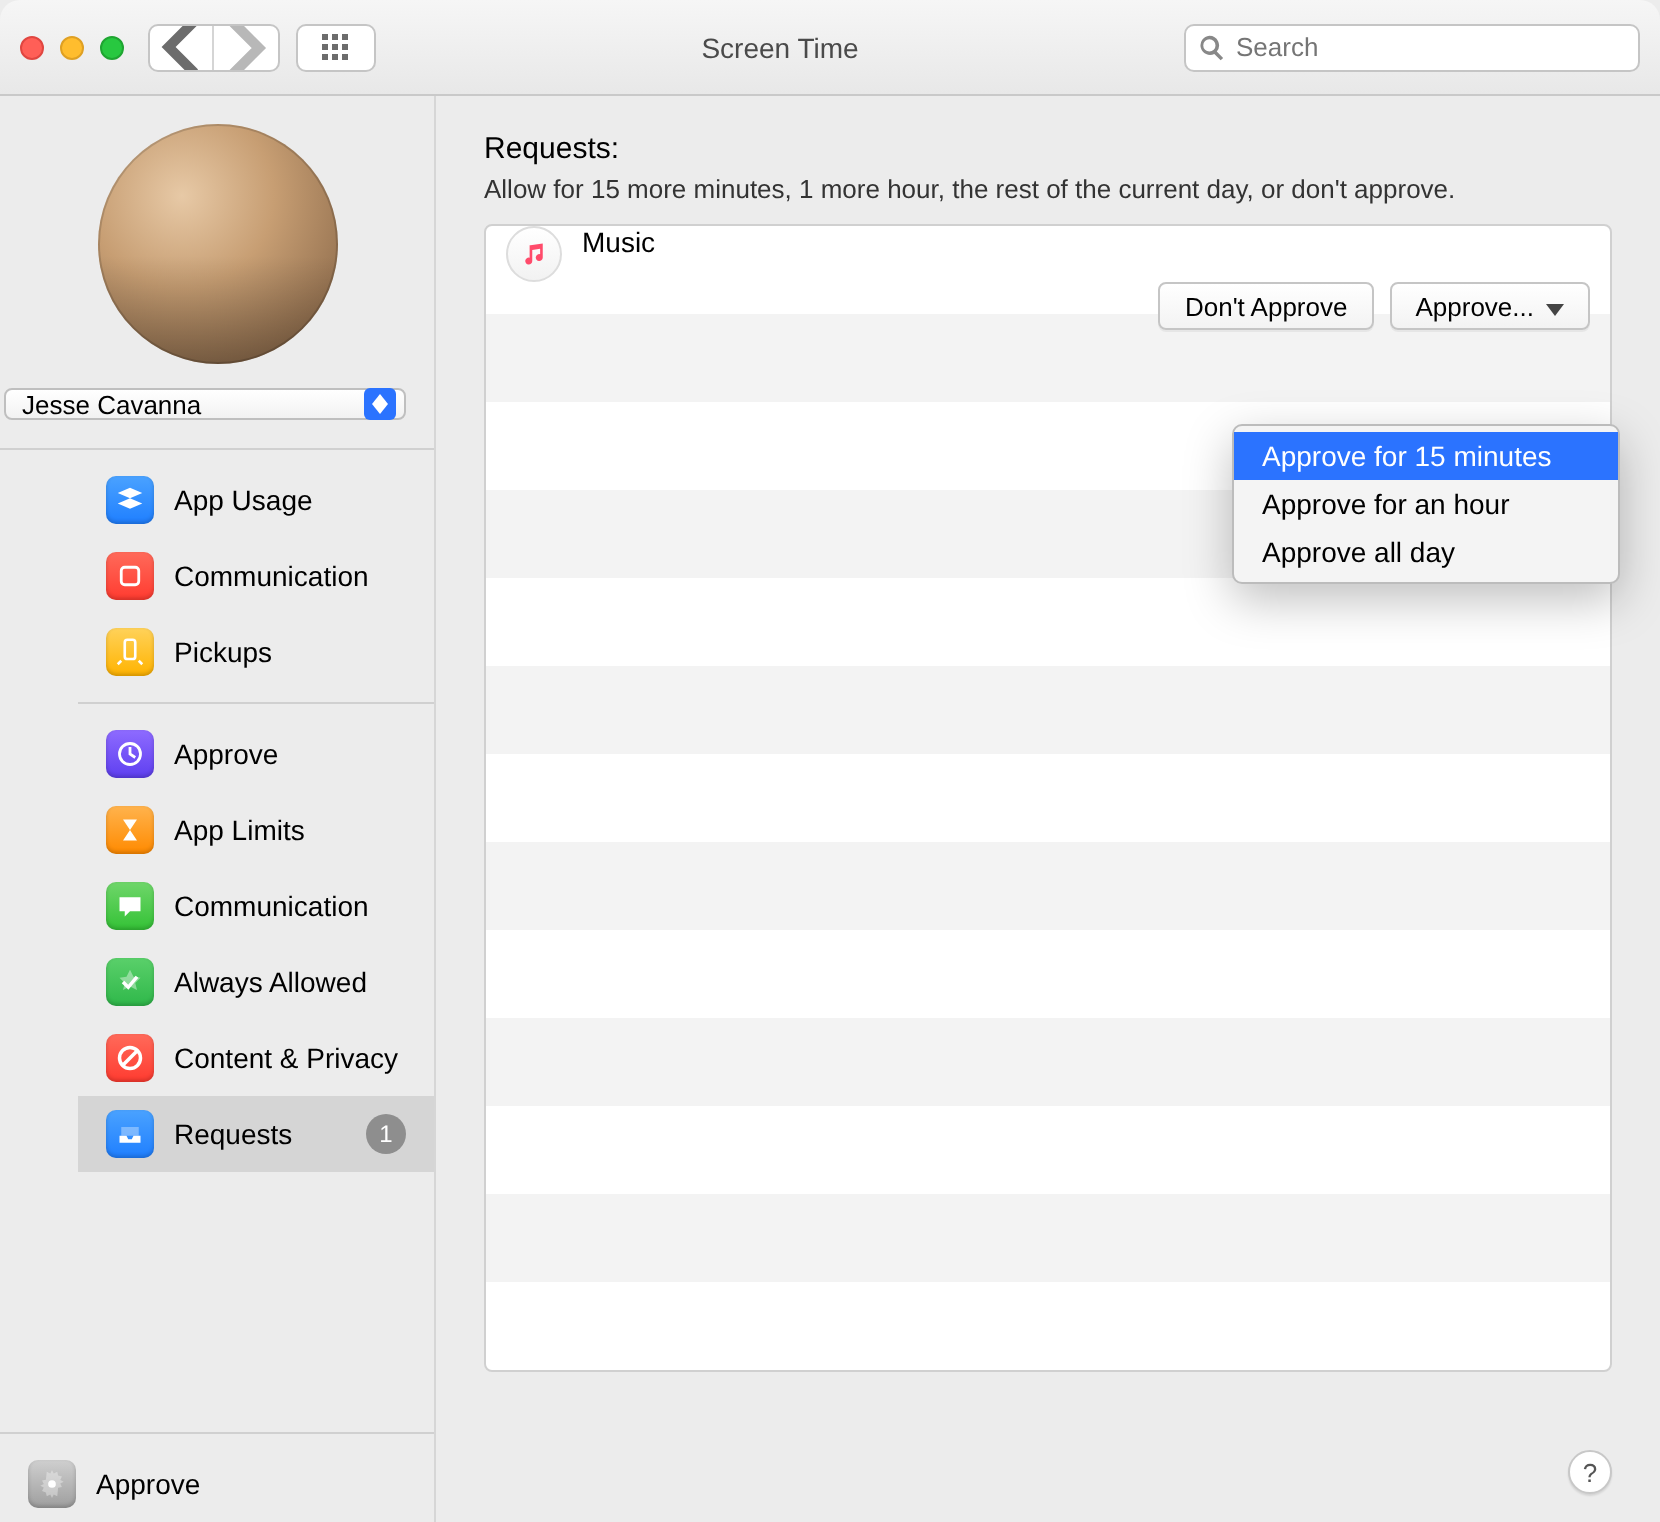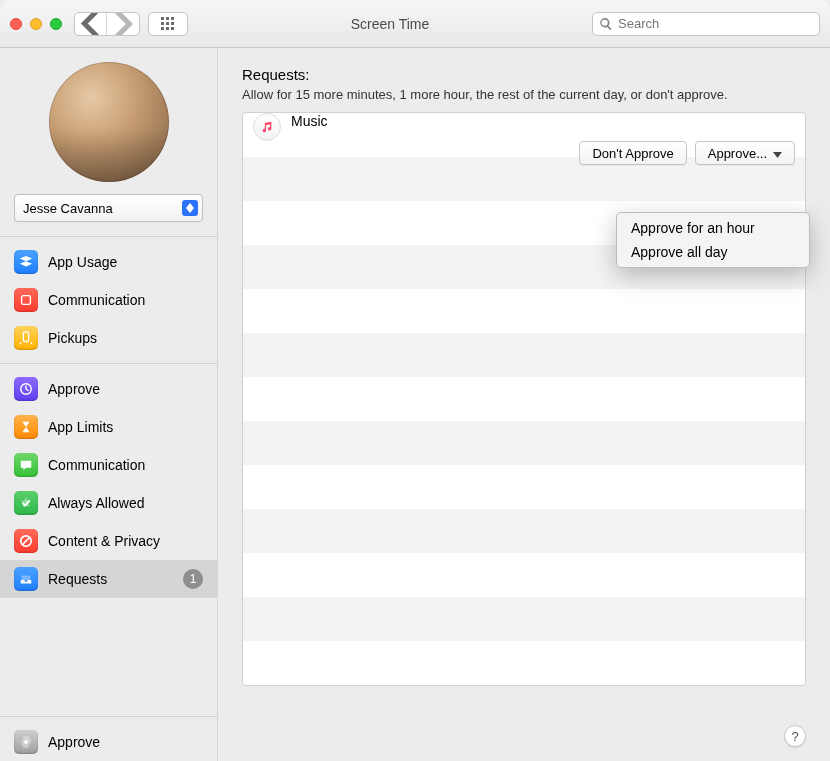--- a/index.html
+++ b/index.html
@@ -24,26 +24,26 @@
   .search svg { width:14px; height:14px; fill:#888; }
 
   
   .content { display:flex; height:713px; }
   .sidebar { width:218px; background:#ececec; border-right:1px solid #d6d6d6; display:flex; flex-direction:column; padding-top:14px;}
   .main { flex:1; background:#ececec; padding:18px 24px 18px 24px; position:relative; }
 
   
   .avatar { width:120px; height:120px; border-radius:50%; background:radial-gradient(circle at 35% 30%, #e7c9a6 0%, #c79e73 40%, #7a5a3e 100%); margin:0 auto 12px auto; box-shadow:inset 0 0 0 1px rgba(0,0,0,.15); position:relative; overflow:hidden;}
   .avatar::after{content:"";position:absolute;inset:0;background:linear-gradient(180deg,rgba(0,0,0,0) 55%, rgba(0,0,0,.25) 100%);}
-  .userselect { margin:0 14px 8px 14px; height:28px; border:1px solid #bfbfbf; border-radius:4px; background:linear-gradient(#fff,#f2f2f2); display:flex; align-items:center; padding:0 4px 0 8px; font-size:13px;}
+  .userselect { margin:0 14px 8px 2px; height:16px; border:1px solid #bfbfbf; border-radius:4px; background:linear-gradient(#fff,#f2f2f2); display:flex; align-items:center; padding:0 4px 0 8px; font-size:13px;}
   .userselect .caret { margin-left:auto; width:16px; height:16px; background:#2b73ff; border-radius:3px; display:flex; flex-direction:column; align-items:center; justify-content:center;}
   .caret svg { width:8px; height:5px; fill:#fff; }
   .divider { height:1px; background:#d0d0d0; margin:6px 0;}
 
-  .navlist { list-style:none; }
+  .navlist { list-style:none;margin-left:39px; }
   .nav-item { display:flex; align-items:center; height:38px; padding:0 14px; gap:10px; font-size:14px; cursor:default;}
   .nav-item.selected { background:#d5d5d5; }
   .nav-item .icon { width:24px; height:24px; border-radius:5px; display:flex; align-items:center; justify-content:center; box-shadow:inset 0 -1px 2px rgba(0,0,0,.2); }
   .nav-item .icon svg { width:14px; height:14px; fill:#fff; }
   .nav-item .label { flex:1; }
   .badge { min-width:20px; height:20px; border-radius:10px; background:#8e8e8e; color:#fff; font-size:12px; display:flex; align-items:center; justify-content:center; padding:0 6px;}
   .options-row { margin-top:auto; }
   .iconbg-blue { background:linear-gradient(#4aa2ff,#1f7fff); }
   .iconbg-red { background:linear-gradient(#ff6a5a,#ff3b30); }
   .iconbg-yellow { background:linear-gradient(#ffd25a,#ffb300); }
@@ -262,17 +262,18 @@
         <div class="row"></div>
         <div class="row"></div>
         <div class="row"></div>
         <div class="row"></div>
       </div>
     <div class="helpbtn">
       <span>?</span>
     </div>
 
     <div class="menu" id="approve-menu">
+        <div class="menu-item highlight">Approve for 15 minutes</div>
         <div class="menu-item">Approve for an hour</div>
         <div class="menu-item">Approve all day</div>
       </div>
   </div>
 </div>
 
 </body></html>

